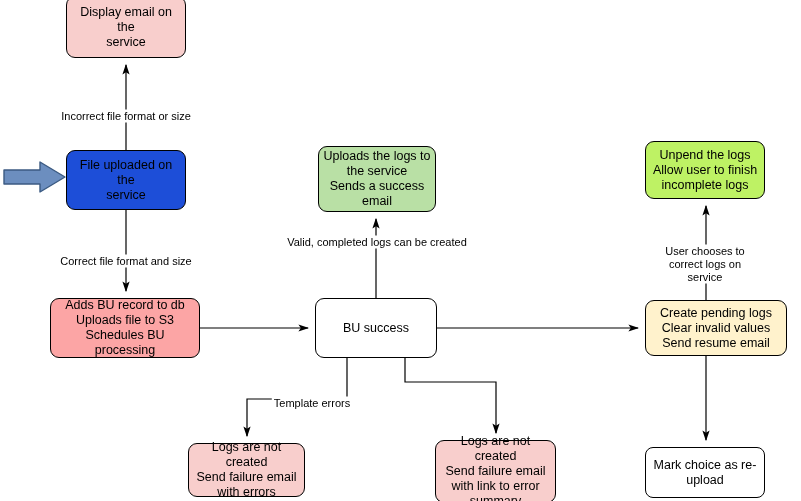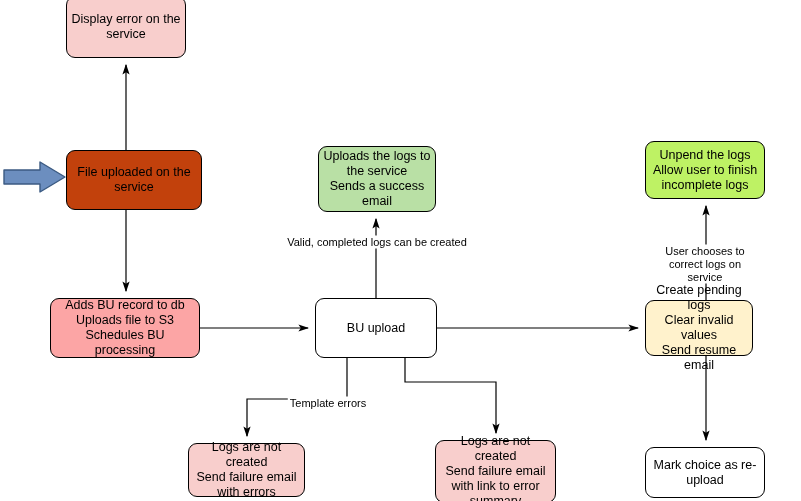--- a/index.html
+++ b/index.html
@@ -100,44 +100,44 @@
     <g>
       <path d="M706,356 L706,440" stroke="#000000" stroke-width="1.2" fill="none" marker-end="url(#arrowhead)"></path>
     </g>
 
     <g>
       <path d="M4,170 L40,170 L40,162 L65,177 L40,192 L40,184 L4,184 Z" fill="#6c8ebf" stroke="#3b5a82" stroke-width="1.4" stroke-linejoin="round"></path>
     </g>
   </svg>
 
   <div class="node" style="left:66px; top:-4px; width:120px; height:62px; background:#f8cecc;">
-    <span>Display error on the
+    <span>Display email on the
 service</span>
   </div>
 
-  <div class="node" style="left:66px; top:150px; width:136px; height:60px; background:#c2410c;">
+  <div class="node" style="left:66px; top:150px; width:120px; height:60px; background:#1d4ed8;">
     <span>File uploaded on the
 service</span>
   </div>
 
   <div class="node" style="left:50px; top:298px; width:150px; height:60px; background:#fca5a5;">
     <span>Adds BU record to db
 Uploads file to S3
 Schedules BU processing</span>
   </div>
 
   <div class="node" style="left:318px; top:146px; width:118px; height:66px; background:#b9e0a5;">
     <span>Uploads the logs to
 the service
 Sends a success
 email</span>
   </div>
 
   <div class="node" style="left:315px; top:298px; width:122px; height:60px; background:#ffffff;">
-    <span>BU upload</span>
+    <span>BU success</span>
   </div>
 
   <div class="node" style="left:188px; top:443px; width:117px; height:54px; background:#f8cecc;">
     <span>Logs are not created
 Send failure email
 with errors</span>
   </div>
 
   <div class="node" style="left:435px; top:440px; width:121px; height:63px; background:#f8cecc;">
     <span>Logs are not created
@@ -145,35 +145,37 @@
 with link to error
 summary</span>
   </div>
 
   <div class="node" style="left:645px; top:141px; width:120px; height:58px; background:#bef264;">
     <span>Unpend the logs
 Allow user to finish
 incomplete logs</span>
   </div>
 
-  <div class="node" style="left:645px; top:300px; width:108px; height:56px; background:#fff2cc;">
+  <div class="node" style="left:645px; top:300px; width:142px; height:56px; background:#fff2cc;">
     <span>Create pending logs
 Clear invalid values
 Send resume email</span>
   </div>
 
-  <div class="node" style="left:645px; top:447px; width:120px; height:51px; background:#ffffff;">
+  <div class="node" style="left:645px; top:447px; width:120px; height:51px; background:#ffffff;border-radius:8px;">
     <span>Mark choice as re-
 upload</span>
   </div>
 
+  <div class="edge-label" style="left:126px; top:116px; transform:translate(-50%,-50%);">Incorrect file format or size</div>
 
+  <div class="edge-label" style="left:126px; top:261px; transform:translate(-50%,-50%);">Correct file format and size</div>
 
   <div class="edge-label" style="left:377px; top:242px; transform:translate(-50%,-50%);">Valid, completed logs can be created</div>
 
 
-  <div class="edge-label" style="left:328px; top:403px; transform:translate(-50%,-50%);">Template errors</div>
+  <div class="edge-label" style="left:312px; top:403px; transform:translate(-50%,-50%);">Template errors</div>
 
 
   <div class="edge-label" style="left:705px; top:254px; transform:translate(-50%,-50%);margin-top:10px;">User chooses to correct logs on service</div>
 
 
 </div>
 
 </body></html>

